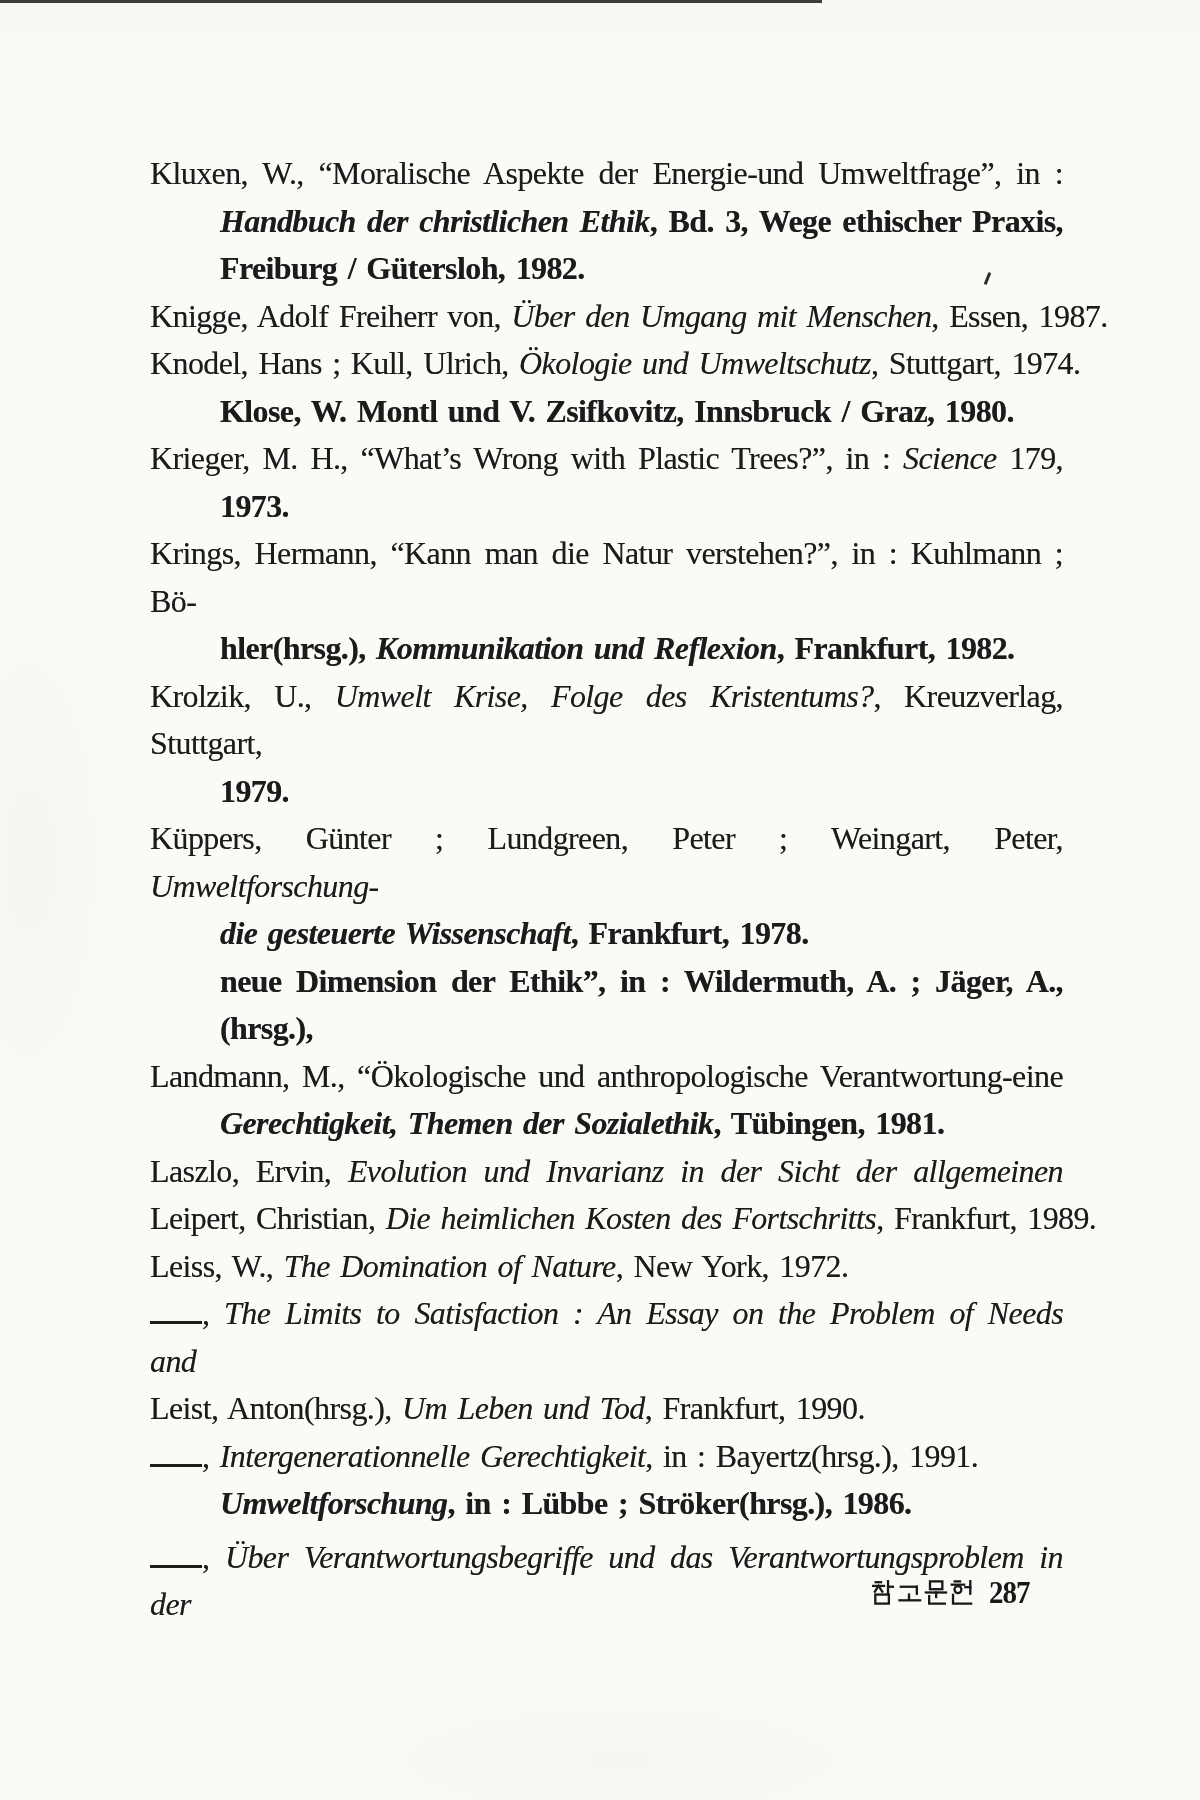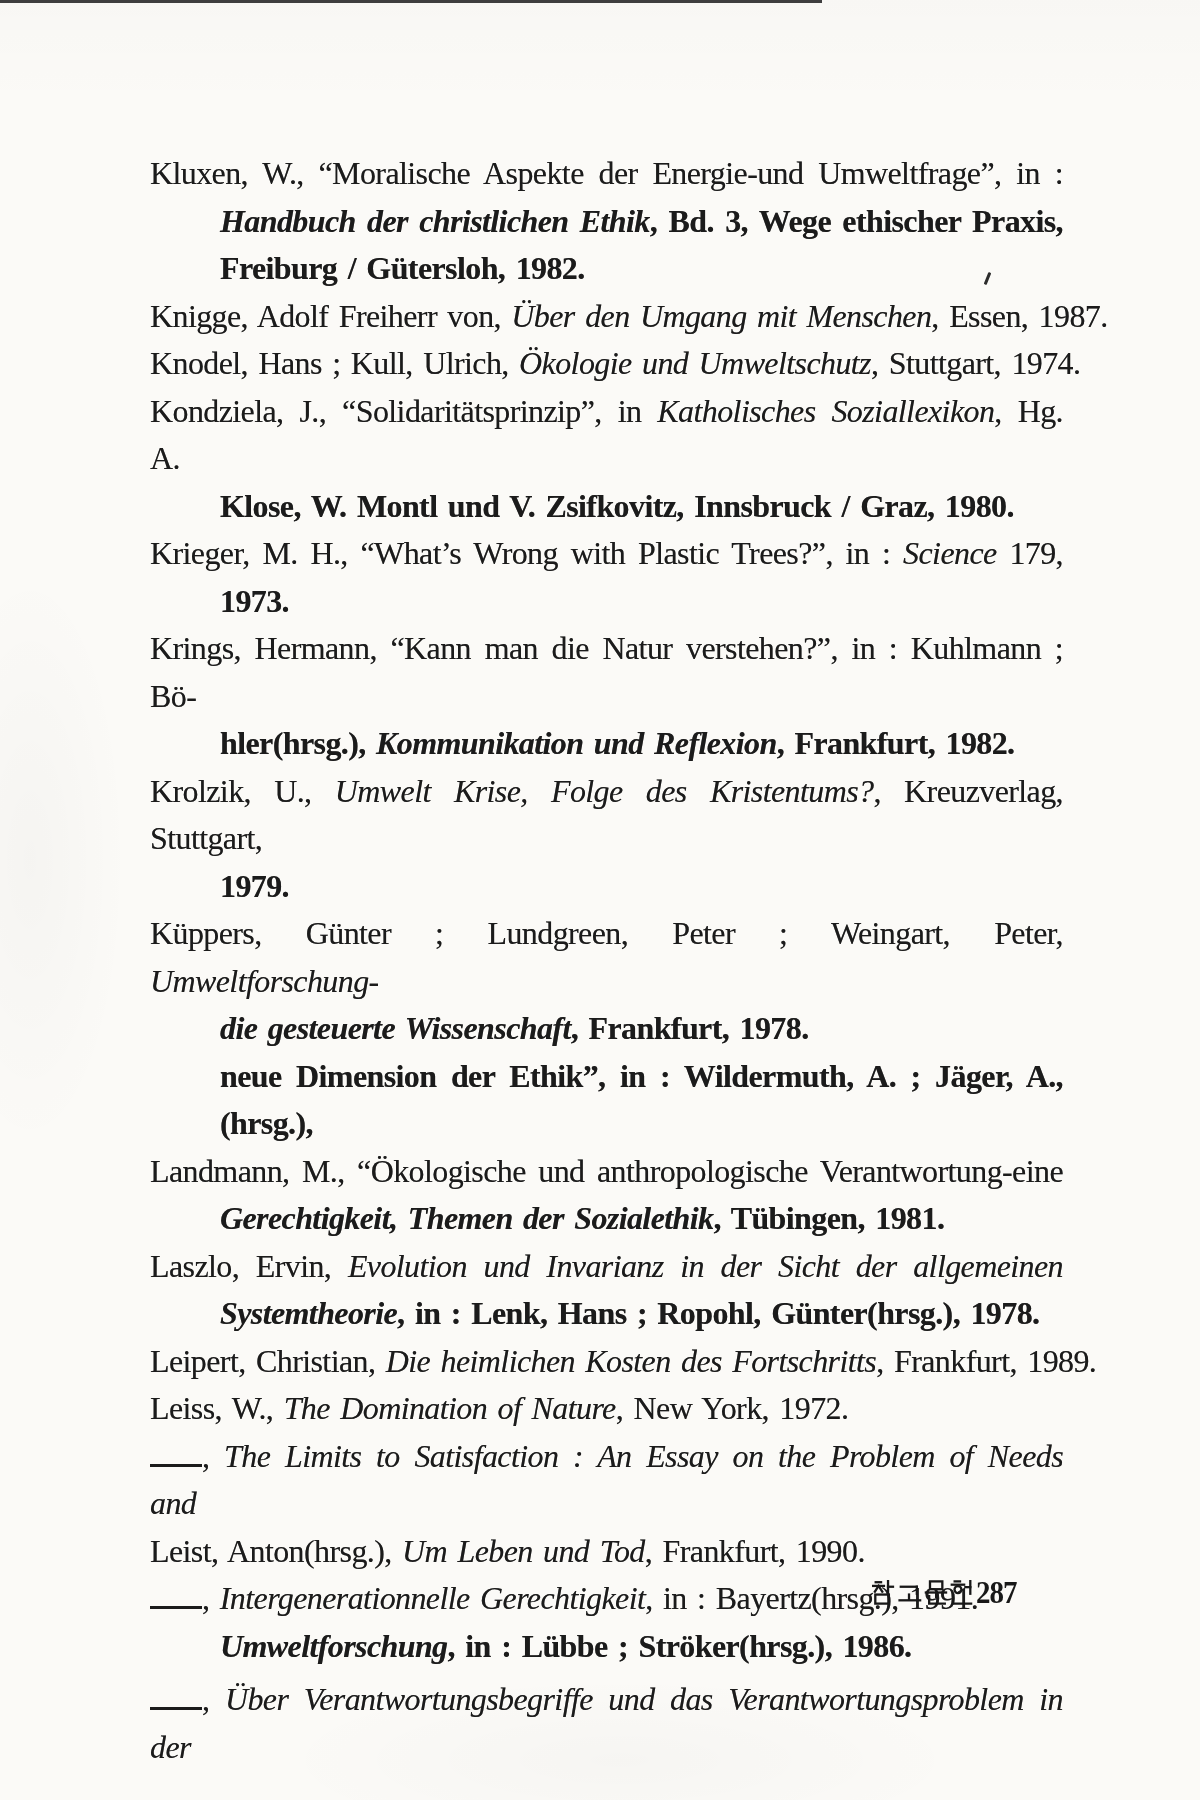--- a/index.html
+++ b/index.html
@@ -55,21 +55,21 @@
   .it { font-style: italic; }
   .blank {
     display: inline-block;
     width: 52px; height: 0.72em;
     border-bottom: 3px solid #1b1b1b;
   }
   
   .footer {
     position: absolute;
     left: 872px; top: 1578px;
-    display: flex; align-items: center; gap: 2px;
+    display: flex; align-items: center; gap: 15px;
     color: #181818;
   }
   .hangul-svg { display: block; }
   .pageno {
     font-family: "Liberation Serif", "DejaVu Serif", serif;
     font-weight: bold;
     font-size: 29px;
     letter-spacing: -1px;
     line-height: 1;
     transform: scaleY(1.08);
@@ -82,35 +82,33 @@
 
   <div class="edge-strip"></div>
   <div class="speck-tick"></div>
 
   <main class="bib">
       <div class="line j"><span>Kluxen, W., “Moralische Aspekte der Energie-und Umweltfrage”, in :</span></div>
       <div class="line indent j"><span class="it">Handbuch der christlichen Ethik</span><span>, Bd. 3, Wege ethischer Praxis,</span></div>
       <div class="line indent"><span>Freiburg / Gütersloh, 1982.</span></div>
       <div class="line"><span>Knigge, Adolf Freiherr von, </span><span class="it">Über den Umgang mit Menschen</span><span>, Essen, 1987.</span></div>
       <div class="line"><span>Knodel, Hans ; Kull, Ulrich, </span><span class="it">Ökologie und Umweltschutz</span><span>, Stuttgart, 1974.</span></div>
-      <div class="line j"><span>Kondziela, J., “Solidaritätsprinzip”, in </span><span class="it">Katholisches Soziallexikon</span><span>, Hg. A.</span></div>
       <div class="line indent"><span>Klose, W. Montl und V. Zsifkovitz, Innsbruck / Graz, 1980.</span></div>
       <div class="line j"><span>Krieger, M. H., “What’s Wrong with Plastic Trees?”, in : </span><span class="it">Science</span><span> 179,</span></div>
       <div class="line indent"><span>1973.</span></div>
       <div class="line j"><span>Krings, Hermann, “Kann man die Natur verstehen?”, in : Kuhlmann ; Bö-</span></div>
       <div class="line indent"><span>hler(hrsg.), </span><span class="it">Kommunikation und Reflexion</span><span>, Frankfurt, 1982.</span></div>
       <div class="line j"><span>Krolzik, U., </span><span class="it">Umwelt Krise, Folge des Kristentums?</span><span>, Kreuzverlag, Stuttgart,</span></div>
       <div class="line indent"><span>1979.</span></div>
       <div class="line j"><span>Küppers, Günter ; Lundgreen, Peter ; Weingart, Peter, </span><span class="it">Umweltforschung-</span></div>
       <div class="line indent"><span class="it">die gesteuerte Wissenschaft</span><span>, Frankfurt, 1978.</span></div>
       <div class="line indent j"><span>neue Dimension der Ethik”, in : Wildermuth, A. ; Jäger, A., (hrsg.),</span></div>
       <div class="line j"><span>Landmann, M., “Ökologische und anthropologische Verantwortung-eine</span></div>
       <div class="line indent"><span class="it">Gerechtigkeit, Themen der Sozialethik</span><span>, Tübingen, 1981.</span></div>
       <div class="line j"><span>Laszlo, Ervin, </span><span class="it">Evolution und Invarianz in der Sicht der allgemeinen</span></div>
-      <div class="line indent"><span class="it">Systemtheorie</span><span>, in : Lenk, Hans ; Ropohl, Günter(hrsg.), 1978.</span></div>
       <div class="line"><span>Leipert, Christian, </span><span class="it">Die heimlichen Kosten des Fortschritts</span><span>, Frankfurt, 1989.</span></div>
       <div class="line"><span>Leiss, W., </span><span class="it">The Domination of Nature</span><span>, New York, 1972.</span></div>
       <div class="line j"><span class="blank"></span><span>, </span><span class="it">The Limits to Satisfaction : An Essay on the Problem of Needs and</span></div>
       <div class="line"><span>Leist, Anton(hrsg.), </span><span class="it">Um Leben und Tod</span><span>, Frankfurt, 1990.</span></div>
       <div class="line"><span class="blank"></span><span>, </span><span class="it">Intergenerationnelle Gerechtigkeit</span><span>, in : Bayertz(hrsg.), 1991.</span></div>
       <div class="line indent"><span class="it">Umweltforschung</span><span>, in : Lübbe ; Ströker(hrsg.), 1986.</span></div>
       <div class="line j gap"><span class="blank"></span><span>, </span><span class="it">Über Verantwortungsbegriffe und das Verantwortungsproblem in der</span></div>
     </main>
 
   <footer class="footer">

